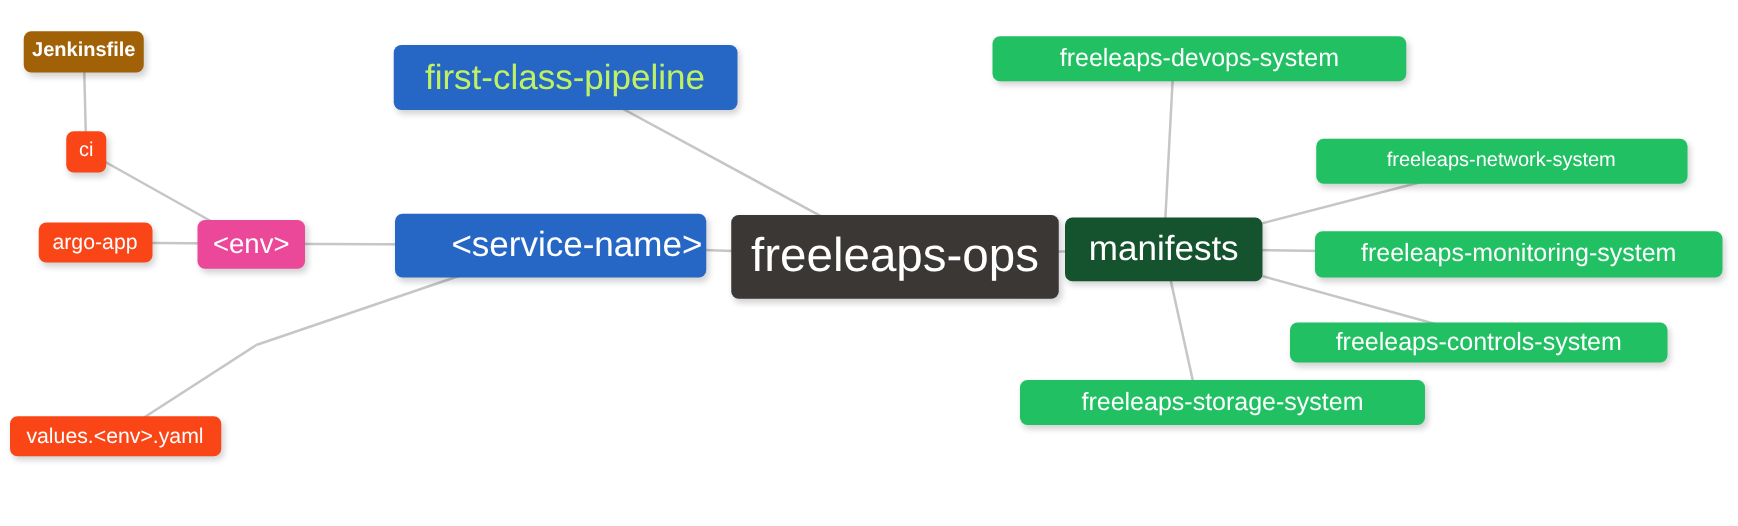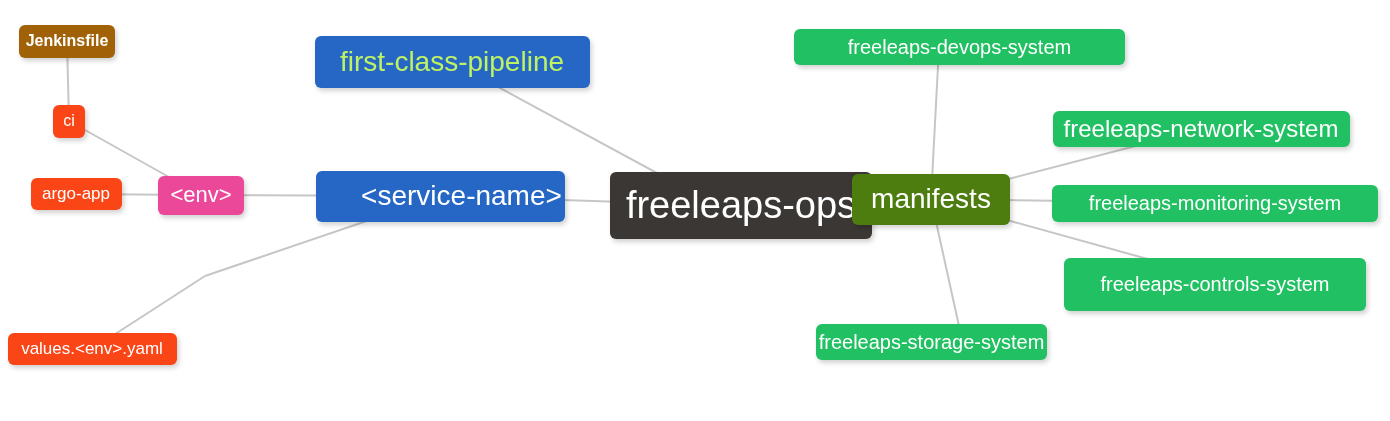--- a/index.html
+++ b/index.html
@@ -49,27 +49,27 @@
       <line x1="452" y1="62" x2="716" y2="205" stroke="#c6c6c6" stroke-width="2"></line>
       <line x1="440" y1="196" x2="716" y2="205" stroke="#c6c6c6" stroke-width="2"></line>
       <line x1="716" y1="205" x2="931" y2="199" stroke="#c6c6c6" stroke-width="2"></line>
       <line x1="931" y1="199" x2="939" y2="47" stroke="#c6c6c6" stroke-width="2"></line>
       <line x1="931" y1="199" x2="1201" y2="129" stroke="#c6c6c6" stroke-width="2"></line>
       <line x1="931" y1="199" x2="1215" y2="203" stroke="#c6c6c6" stroke-width="2"></line>
       <line x1="931" y1="199" x2="1209" y2="276" stroke="#c6c6c6" stroke-width="2"></line>
       <line x1="931" y1="199" x2="959" y2="326" stroke="#c6c6c6" stroke-width="2"></line>
     </svg>
 
-<div class="node" style="left: 610px; top: 171.5px; width: 262px; height: 67px; font-size: 38px; background: rgb(58, 55, 53); color: rgb(255, 255, 255);">freeleaps-ops</div>
+<div class="node" style="left: 585px; top: 171.5px; width: 262px; height: 67px; font-size: 38px; background: rgb(58, 55, 53); color: rgb(255, 255, 255);">freeleaps-ops</div>
     <div class="node" style="left: 314.5px; top: 36px; width: 275px; height: 52px; font-size: 28px; background: rgb(38, 103, 198); color: #bef264;">first-class-pipeline</div>
     <div class="node" style="left: 315.5px; top: 170.5px; width: 249px; height: 51px; font-size: 28px; background: rgb(38, 103, 198); color: rgb(255, 255, 255); padding-left: 43px;">&lt;service-name&gt;</div>
-    <div class="node" style="left: 852px; top: 173.5px; width: 158px; height: 51px; font-size: 28px; background: #4d7c0f; color: rgb(255, 255, 255);">manifests</div>
+    <div class="node" style="left: 852px; top: 173.5px; width: 158px; height: 51px; font-size: 28px; background: #14532d; color: rgb(255, 255, 255);">manifests</div>
     <div class="node" style="left: 158px; top: 175.5px; width: 86px; height: 39px; font-size: 22px; background: #ec4899; color: rgb(255, 255, 255);">&lt;env&gt;</div>
     <div class="node" style="left: 53px; top: 104.5px; width: 32px; height: 33px; font-size: 16px; background: rgb(250, 69, 23); color: rgb(255, 255, 255);">ci</div>
     <div class="node" style="left: 7.5px; top: 333px; width: 169px; height: 32px; font-size: 17px; background: rgb(250, 69, 23); color: rgb(255, 255, 255);">values.&lt;env&gt;.yaml</div>
     <div class="node" style="left: 30.5px; top: 178px; width: 91px; height: 32px; font-size: 17px; background: rgb(250, 69, 23); color: rgb(255, 255, 255);">argo-app</div>
     <div class="node" style="left: 19px; top: 24.5px; width: 96px; height: 33px; font-size: 16px; background: #a16207; color: rgb(255, 255, 255); font-weight: bold;">Jenkinsfile</div>
     <div class="node" style="left: 794px; top: 29px; width: 331px; height: 36px; font-size: 20px; background: rgb(33, 192, 99); color: rgb(255, 255, 255);">freeleaps-devops-system</div>
-    <div class="node" style="left: 1052.5px; top: 111px; width: 297px; height: 36px; font-size: 24px; background: rgb(33, 192, 99); color: rgb(255, 255, 255);">freeleaps-network-system</div>
+    <div class="node" style="left: 1052.5px; top: 111px; width: 297px; height: 36px; font-size: 16px; background: rgb(33, 192, 99); color: rgb(255, 255, 255);">freeleaps-network-system</div>
     <div class="node" style="left: 1052px; top: 184.5px; width: 326px; height: 37px; font-size: 20px; background: rgb(33, 192, 99); color: rgb(255, 255, 255);">freeleaps-monitoring-system</div>
-    <div class="node" style="left: 1064px; top: 258px; width: 302px; height: 53px; font-size: 20px; background: rgb(33, 192, 99); color: rgb(255, 255, 255);">freeleaps-controls-system</div>
-    <div class="node" style="left: 816px; top: 324px; width: 231px; height: 36px; font-size: 20px; background: rgb(33, 192, 99); color: rgb(255, 255, 255); text-align: right;">freeleaps-storage-system</div>
+    <div class="node" style="left: 1032px; top: 258px; width: 302px; height: 32px; font-size: 20px; background: rgb(33, 192, 99); color: rgb(255, 255, 255);">freeleaps-controls-system</div>
+    <div class="node" style="left: 816px; top: 304px; width: 324px; height: 36px; font-size: 20px; background: rgb(33, 192, 99); color: rgb(255, 255, 255); text-align: right;">freeleaps-storage-system</div>
   </div>
 
 </body></html>

